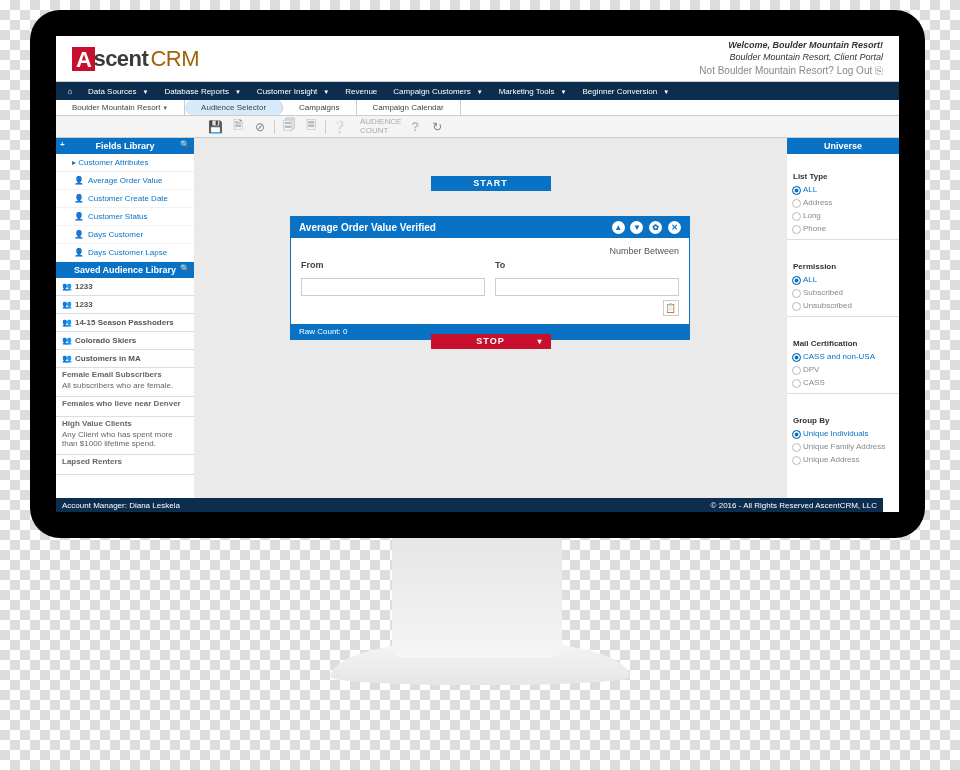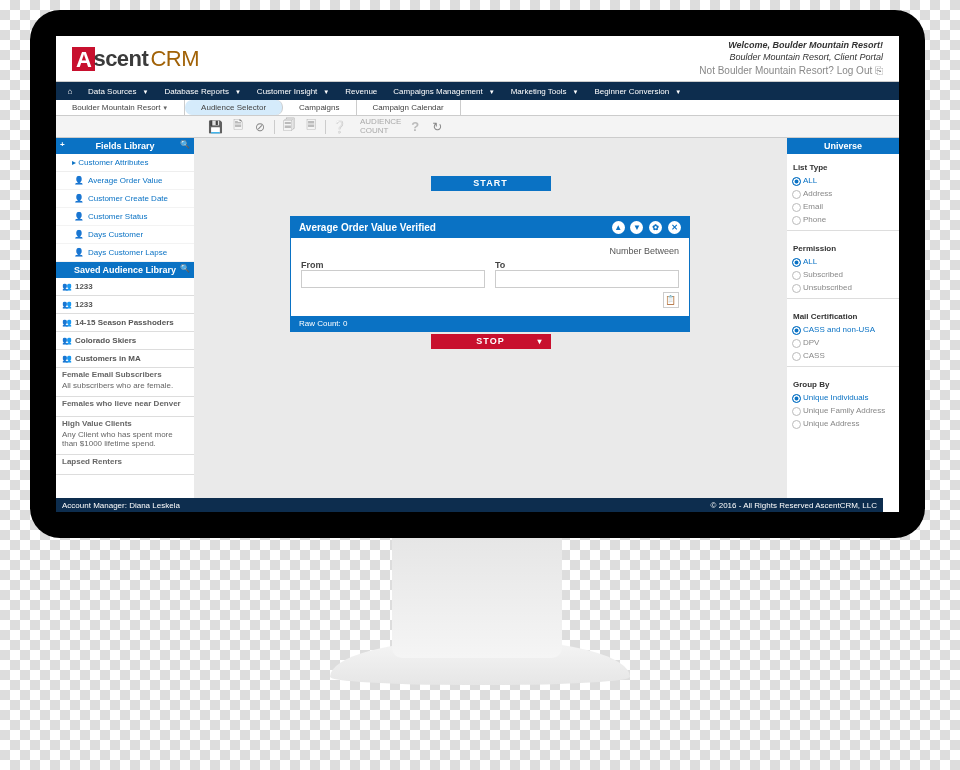--- a/index.html
+++ b/index.html
@@ -74,28 +74,28 @@
   .stop-btn { top:196px; background:#c8102e;}
   .stop-btn::after{content:" ▾"; font-size:8px; position:absolute; right:8px;}
 
   .filter-card { position:absolute; top:78px; left:96px; width:400px; background:#fff; border:1px solid #0a72c4;}
   .fc-title { background:#0a72c4; color:#fff; padding:4px 8px; font-size:10px; font-weight:bold; display:flex; justify-content:space-between; align-items:center;}
   .fc-title .icons span{ width:13px; height:13px; border-radius:50%; background:#fff; color:#0a72c4; display:inline-flex; align-items:center; justify-content:center; font-size:8px; margin-left:3px; cursor:pointer;}
   .fc-body { padding:8px 10px 4px;}
   .fc-subtitle { text-align:right; font-size:9px; color:#555; margin-bottom:4px;}
   .fc-row { display:flex; gap:10px; }
   .fc-col { flex:1;}
-  .fc-col label { font-size:9px; font-weight:bold; display:block; margin-bottom:0;}
+  .fc-col label { font-size:9px; font-weight:bold; display:block; margin-bottom:8px;}
   .fc-col input { width:100%; height:18px; border:1px solid #ccc; padding:2px 4px; font-size:9px;}
   .fc-cal { text-align:right; padding:4px 0;}
   .fc-cal span{ display:inline-block; width:16px; height:16px; border:1px solid #ccc; text-align:center; line-height:14px; font-size:9px; color:#999; cursor:pointer;}
   .fc-foot { background:#0a72c4; color:#fff; font-size:8px; padding:3px 8px;}
 
   .sidebar-right { width:112px; background:#fff; font-size:8px; display:flex; flex-direction:column;}
-  .sec-title { font-weight:bold; padding:9px 6px 2px; color:#333;}
+  .sec-title { font-weight:bold; padding:18px 6px 2px; color:#333;}
   .opt { padding:2px 6px 2px 16px; color:#888; position:relative; cursor:pointer;}
   .opt::before { content:""; width:7px; height:7px; border:1px solid #bbb; border-radius:50%; position:absolute; left:5px; top:3px; background:#fff;}
   .opt.sel{ color:#0a72c4;}
   .opt.sel::before{ border-color:#0a72c4; background:#0a72c4; box-shadow:inset 0 0 0 1.5px #fff;}
   .hr{height:1px; background:#ddd; margin:4px 0;}
 
   
   .footer-bar { position:absolute; bottom:0; left:0; right:16px; height:14px; background:#0d2d4e; color:#fff; font-size:8px; display:flex; justify-content:space-between; align-items:center; padding:0 6px;}
 </style>
 </head>
@@ -118,21 +118,21 @@
         <div class="line3">Not Boulder Mountain Resort? Log Out ⎘</div>
       </div>
     </div>
 
     <div class="mainnav">
       <div class="home-icon">⌂</div>
       <div class="nav-item"><span>Data Sources</span><span class="arrow">▼</span></div>
       <div class="nav-item"><span>Database Reports</span><span class="arrow">▼</span></div>
       <div class="nav-item"><span>Customer Insight</span><span class="arrow">▼</span></div>
       <div class="nav-item"><span>Revenue</span></div>
-      <div class="nav-item"><span>Campaigns Management</span><span class="arrow">▼</span></div>
+      <div class="nav-item"><span>Campaign Customers</span><span class="arrow">▼</span></div>
       <div class="nav-item"><span>Marketing Tools</span><span class="arrow">▼</span></div>
       <div class="nav-item"><span>Beginner Conversion</span><span class="arrow">▼</span></div>
     </div>
 
     <div class="subnav">
       <div class="sn-item dd">Boulder Mountain Resort</div>
       <div class="sn-item active">Audience Selector</div>
       <div class="sn-item">Campaigns</div>
       <div class="sn-item">Campaign Calendar</div>
     </div>
@@ -220,21 +220,21 @@
         </div>
 
         <div class="stop-btn">STOP</div>
       </div>
 
       <div class="sidebar-right">
         <div class="hdr-blue">Universe</div>
         <div class="sec-title">List Type</div>
         <div class="opt sel">ALL</div>
         <div class="opt">Address</div>
-        <div class="opt">Email</div>
+        <div class="opt">Long</div>
         <div class="opt">Phone</div>
         <div class="hr"></div>
         <div class="sec-title">Permission</div>
         <div class="opt sel">ALL</div>
         <div class="opt">Subscribed</div>
         <div class="opt">Unsubscribed</div>
         <div class="hr"></div>
         <div class="sec-title">Mail Certification</div>
         <div class="opt sel">CASS and non-USA</div>
         <div class="opt">DPV</div>

